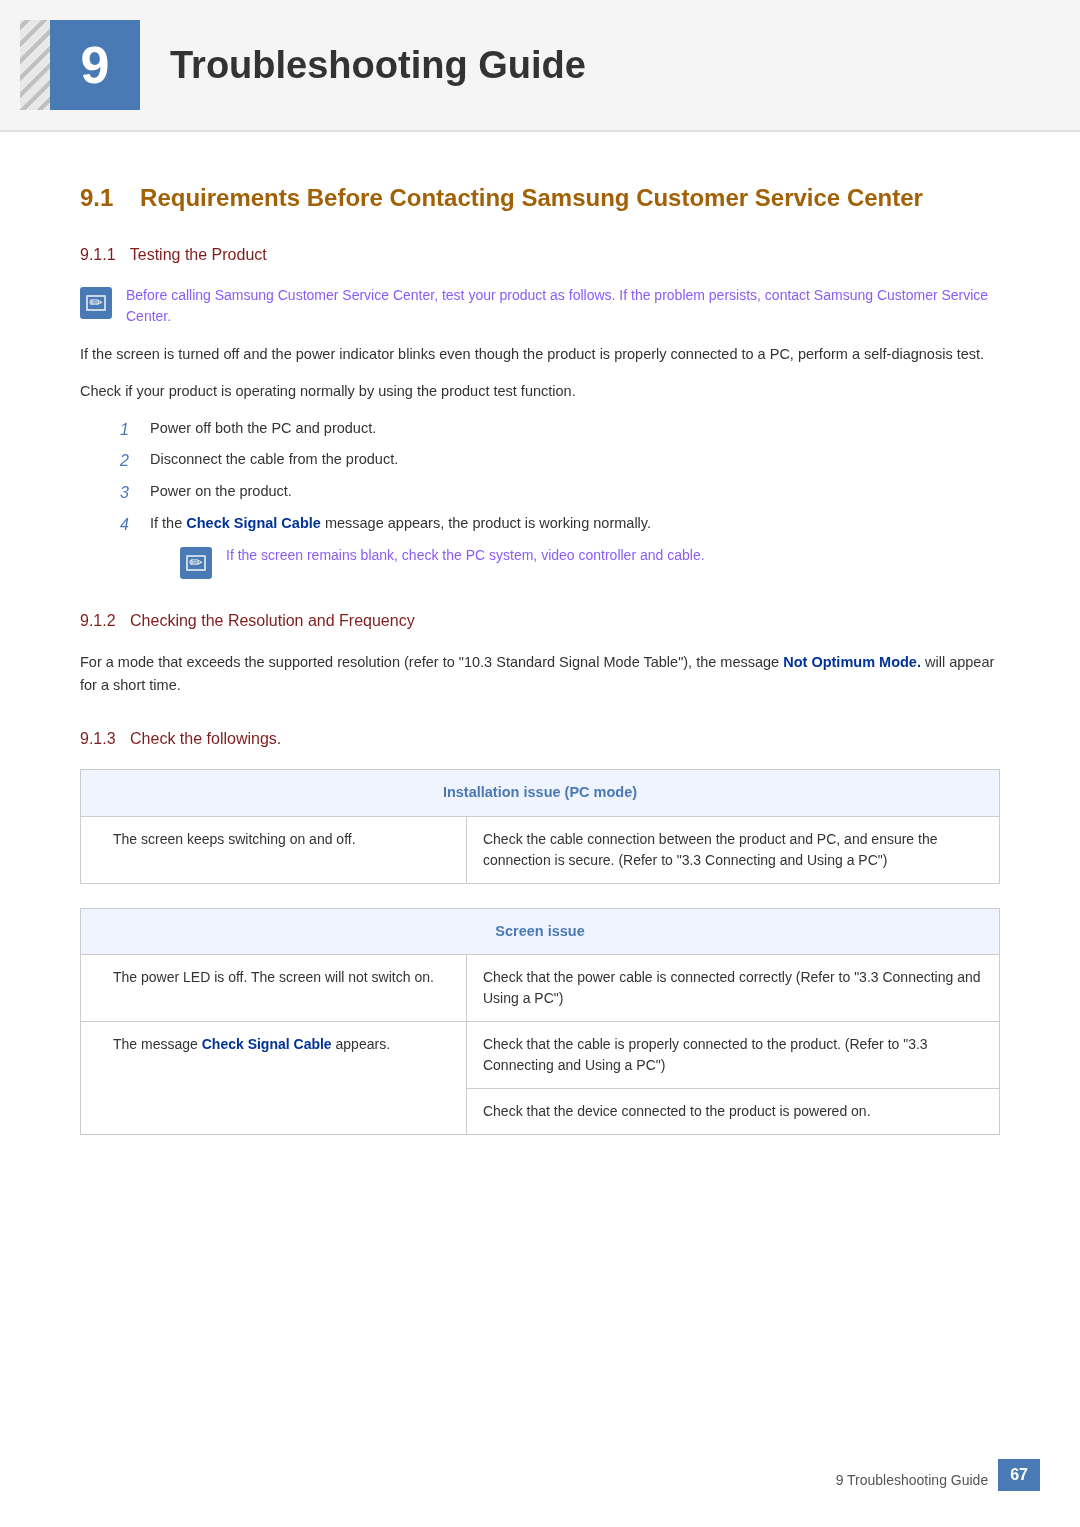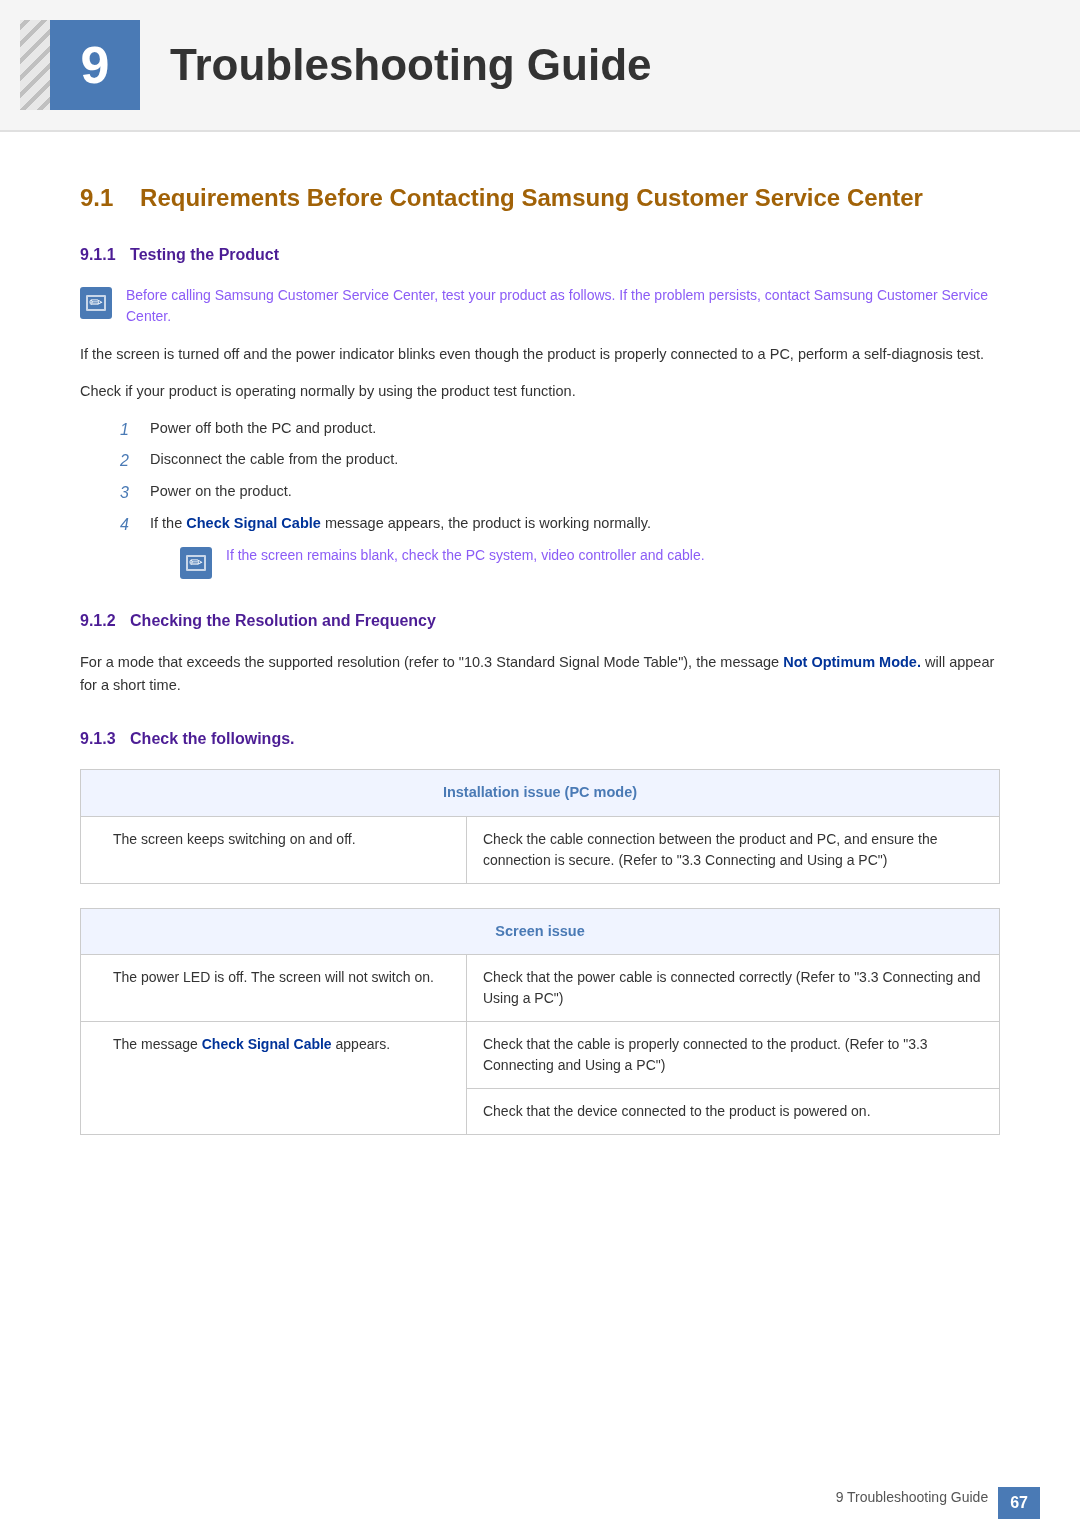--- a/index.html
+++ b/index.html
@@ -58,21 +58,21 @@
       background: repeating-linear-gradient(
         -45deg,
         #c0c0c0 0px,
         #c0c0c0 4px,
         #e8e8e8 4px,
         #e8e8e8 12px
       );
     }
 
     .page-title {
-      font-size: 44px;
+      font-size: 38px;
       font-weight: bold;
       color: #333;
     }
 
     
     .content {
       padding: 40px 80px 60px 80px;
     }
 
     
@@ -85,23 +85,23 @@
       line-height: 1.3;
     }
 
     .section-number {
       display: inline-block;
       margin-right: 20px;
     }
 
     
     .subsection-heading {
-      color: #4c1d95;
+      color: #7f1d1d;
       font-size: 16px;
-      font-weight: bold;
+      font-weight: normal;
       margin-bottom: 18px;
       margin-top: 30px;
     }
 
     .subsection-number {
       display: inline-block;
       margin-right: 10px;
     }
 
     
@@ -228,24 +228,24 @@
     .sub-note {
       display: flex;
       align-items: flex-start;
       margin-top: 10px;
       margin-left: 30px;
     }
 
     
     .page-footer {
       position: absolute;
-      bottom: 8px;
+      bottom: 36px;
       right: 40px;
       display: flex;
-      align-items: flex-start;
+      align-items: flex-end;
       font-size: 14px;
       color: #555;
     }
 
     .footer-chapter {
       margin-right: 10px;
     }
 
     .footer-page-number {
       background: #4a7ab5;

